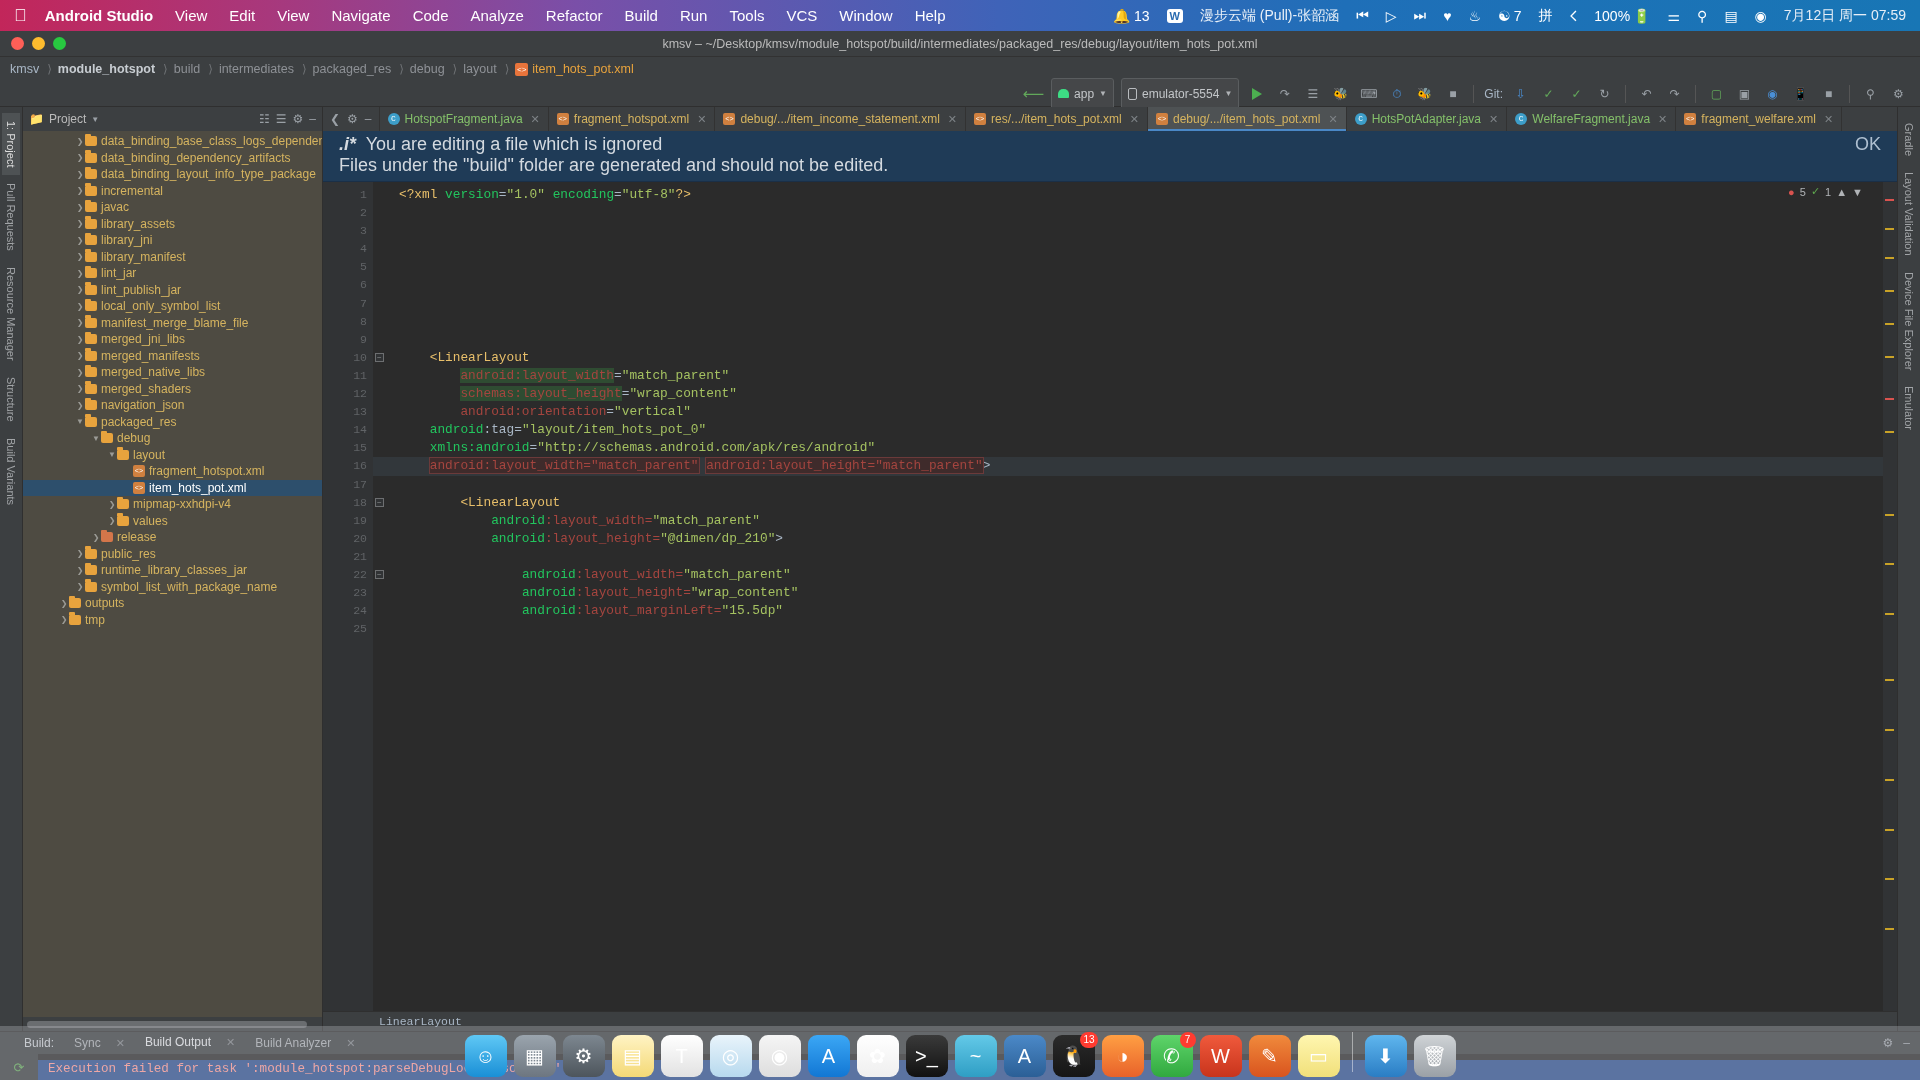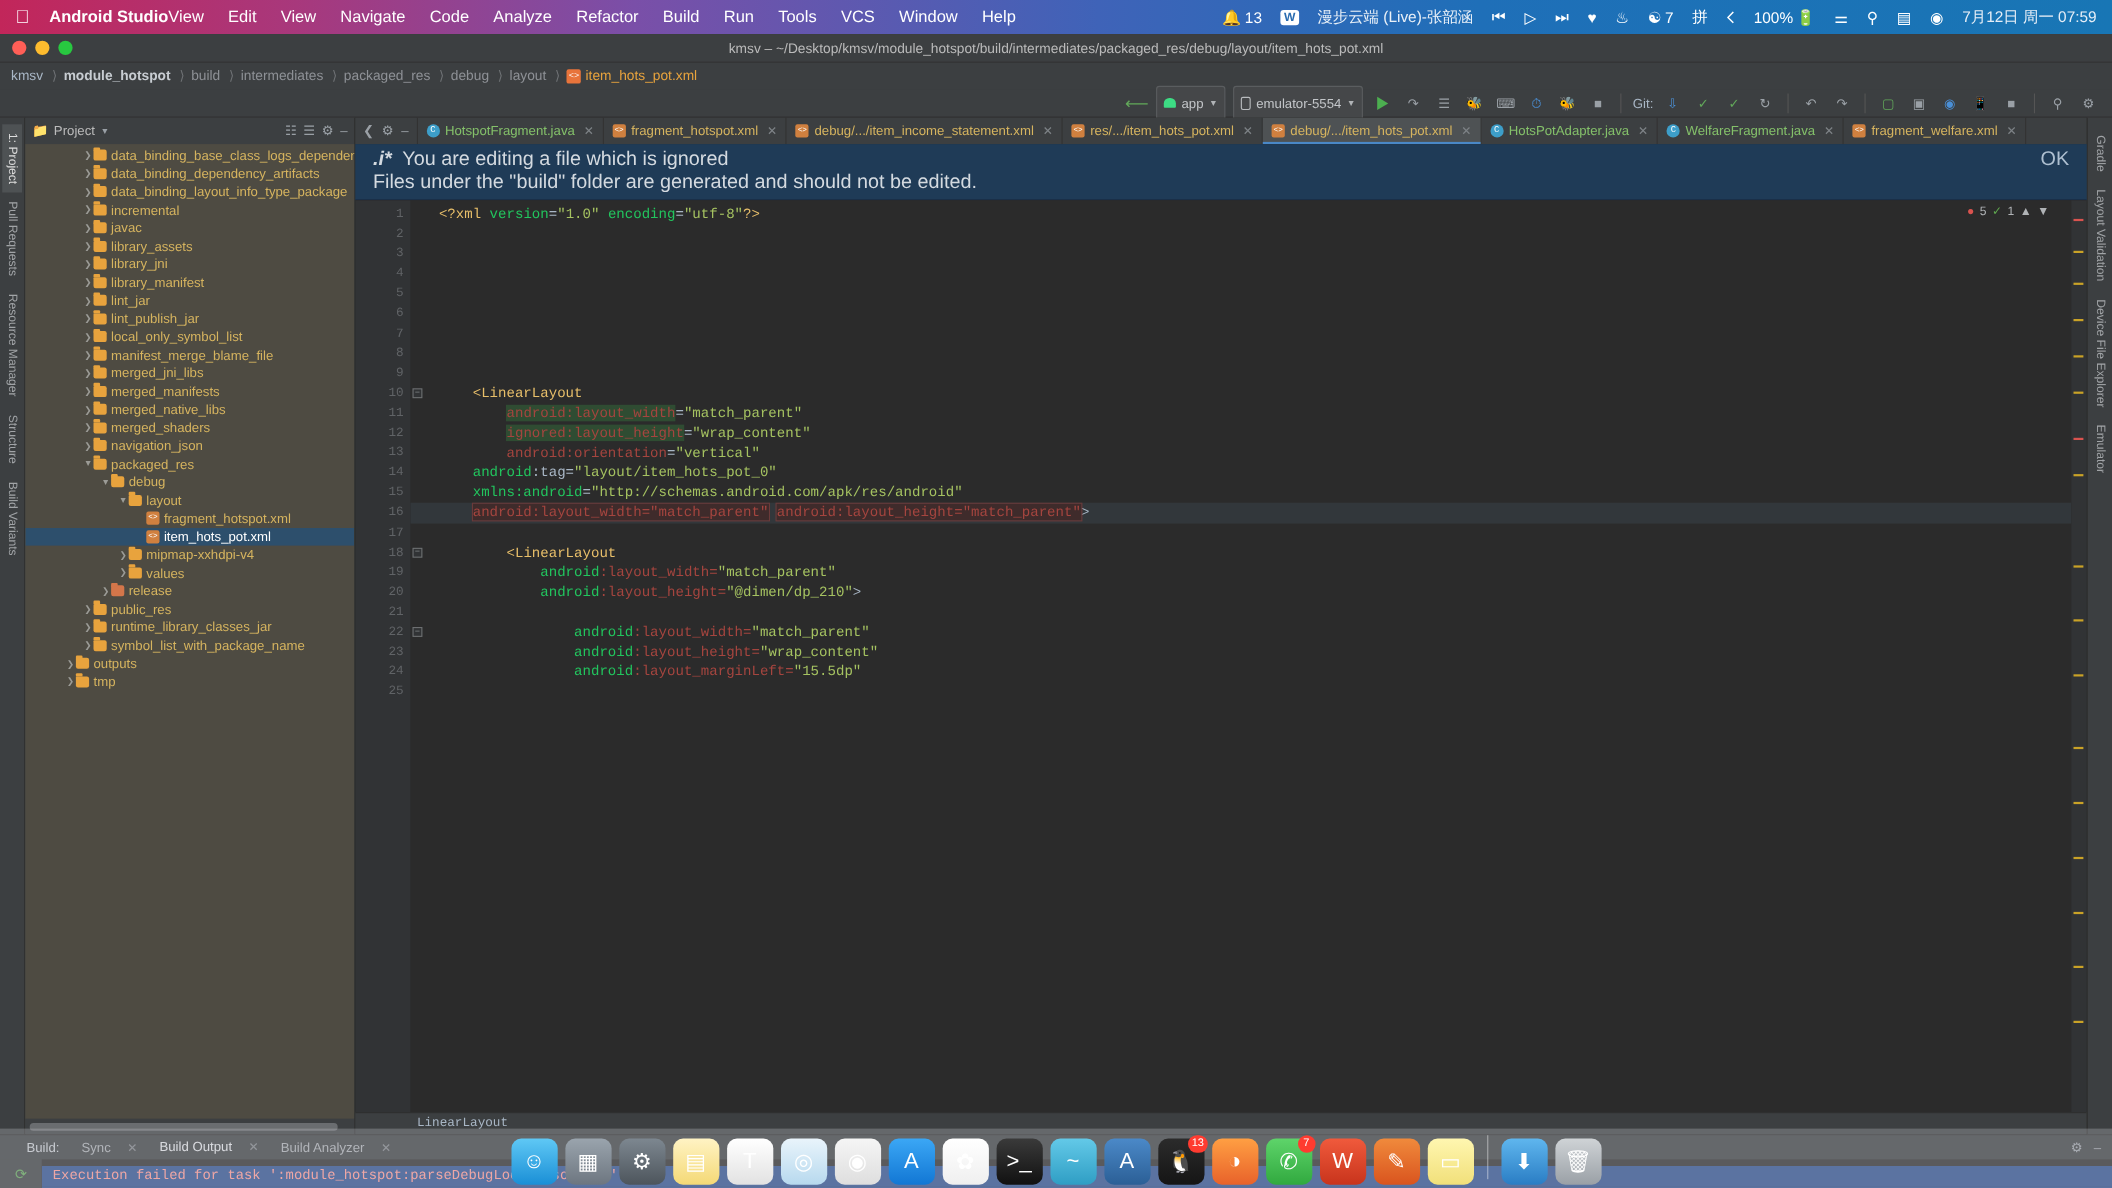--- a/index.html
+++ b/index.html
@@ -11,21 +11,21 @@
   }
   body { position: relative; }
 
   
   #macbar {
     position: absolute; left:0; top:0; width:1920px; height:31px;
     background: linear-gradient(90deg,#c2265a 0%,#a8387c 14%,#7a4fa8 30%,#3f63b8 52%,#1f6fb8 70%,#1876b5 100%);
     display:flex; align-items:center; color:#fff; font-size:15px;
   }
   #macbar .apple { margin-left:14px; margin-right:18px; font-size:17px; line-height:1; }
-  #macbar .appname { font-weight:bold; font-size:15px; }
+  #macbar .appname { font-weight:bold; margin-right:22px; font-size:15px; }
   #macbar .mi { margin-right:22px; font-size:15px; white-space:nowrap; }
   #macbar .spacer { flex:1; }
   #macbar .ri { margin-right:17px; font-size:14px; white-space:nowrap; display:flex; align-items:center; gap:3px;}
   #macbar .clock { margin-right:14px; font-size:14px; color:#e6eef7; }
   .badge-sq {
     display:inline-block; background:#fff; color:#2b6cb0; border-radius:3px;
     font-size:11px; font-weight:bold; padding:0 3px; line-height:14px;
   }
 
   
@@ -232,21 +232,21 @@
   <span class="mi">Tools</span>
   <span class="mi">VCS</span>
   <span class="mi">Window</span>
   <span class="mi">Help</span>
   <span class="spacer"></span>
 
   <span class="ri">🔔<span>13</span></span>
   <span class="ri">
       <span class="badge-sq">W</span>
     </span>
-  <span class="ri" style="color:#eaf1f8;">漫步云端 (Live)-张韶涵</span>
+  <span class="ri" style="color:#eaf1f8;">漫步云端 (Pull)-张韶涵</span>
   <span class="ri">⏮</span>
   <span class="ri">▷</span>
   <span class="ri">⏭</span>
   <span class="ri">♥</span>
   <span class="ri">♨</span>
   <span class="ri">☯<span>7</span></span>
   <span class="ri">拼</span>
   <span class="ri">𐌂</span>
   <span class="ri"><span>100%</span>🔋</span>
   <span class="ri">⚌</span>
@@ -610,21 +610,21 @@
             <div class="cline">&nbsp;</div>
             <div class="cline">&nbsp;</div>
             <div class="cline">&nbsp;</div>
             <div class="cline">&nbsp;</div>
             <div class="cline">&nbsp;</div>
             <div class="cline">&nbsp;</div>
             <div class="cline">&nbsp;</div>
             <div class="cline">&nbsp;</div>
             <div class="cline"><span class="pnc">    </span><span class="tag">&lt;LinearLayout</span></div>
             <div class="cline"><span class="pnc">        </span><span class="attr hlbox">android:layout_width</span><span class="pnc">=</span><span class="val">"match_parent"</span></div>
-            <div class="cline"><span class="pnc">        </span><span class="attr hlbox">ignored:layout_height</span><span class="pnc">=</span><span class="val">"wrap_content"</span></div>
+            <div class="cline"><span class="pnc">        </span><span class="attr hlbox">schemas:layout_height</span><span class="pnc">=</span><span class="val">"wrap_content"</span></div>
             <div class="cline"><span class="pnc">        </span><span class="attr">android:orientation</span><span class="pnc">=</span><span class="val">"vertical"</span></div>
             <div class="cline"><span class="pnc">    </span><span class="attrb">android</span><span class="pnc">:tag=</span><span class="val">"layout/item_hots_pot_0"</span></div>
             <div class="cline"><span class="pnc">    </span><span class="attrb">xmlns:android</span><span class="pnc">=</span><span class="val">"http://schemas.android.com/apk/res/android"</span></div>
             <div class="cline hl"><span class="pnc">    </span><span class="attr errbox">android:layout_width="match_parent"</span><span class="pnc"> </span><span class="attr errbox">android:layout_height="match_parent"</span><span class="pnc">&gt;</span></div>
             <div class="cline">&nbsp;</div>
             <div class="cline"><span class="pnc">        </span><span class="tag">&lt;LinearLayout</span></div>
             <div class="cline"><span class="pnc">            </span><span class="attrb">android</span><span class="attr">:layout_width=</span><span class="val">"match_parent"</span></div>
             <div class="cline"><span class="pnc">            </span><span class="attrb">android</span><span class="attr">:layout_height=</span><span class="val">"@dimen/dp_210"</span><span class="pnc">&gt;</span></div>
             <div class="cline">&nbsp;</div>
             <div class="cline"><span class="pnc">                </span><span class="attrb">android</span><span class="attr">:layout_width=</span><span class="val">"match_parent"</span></div>

